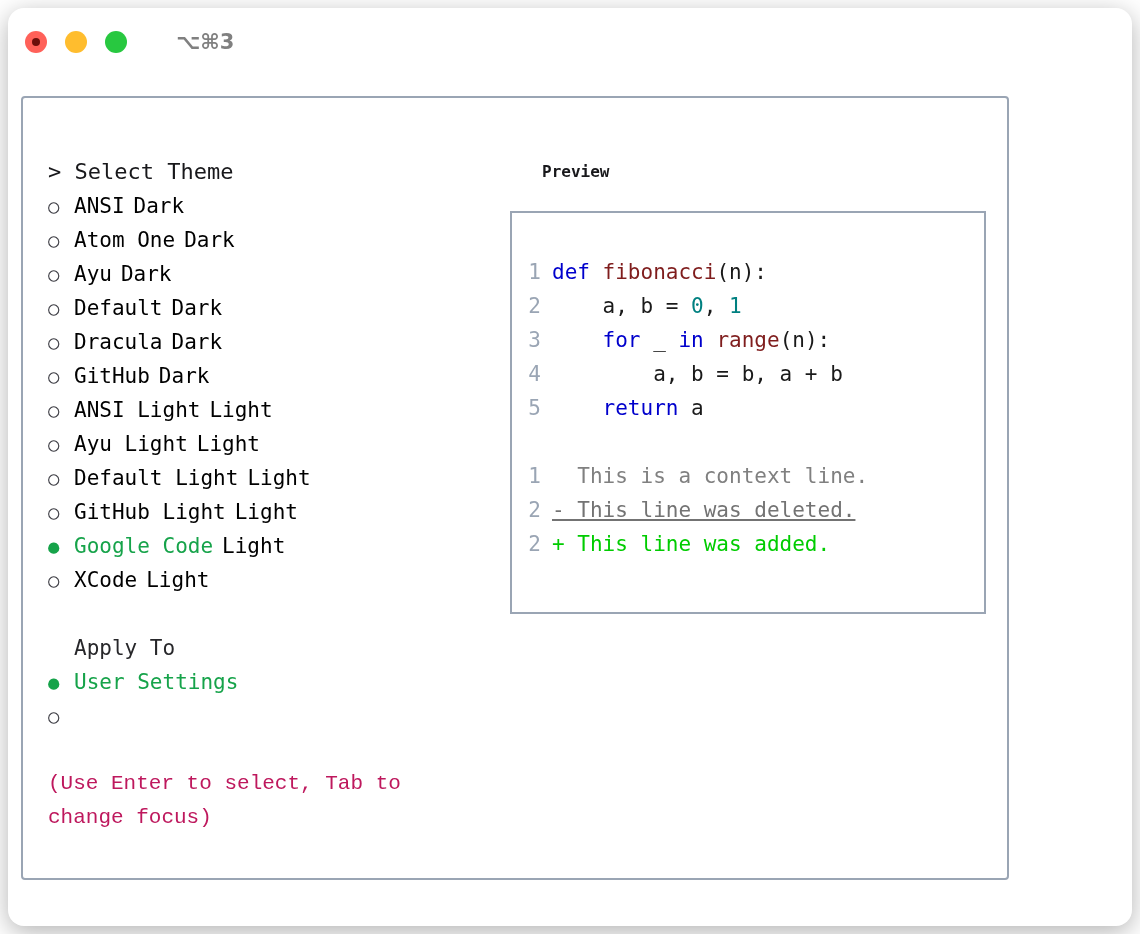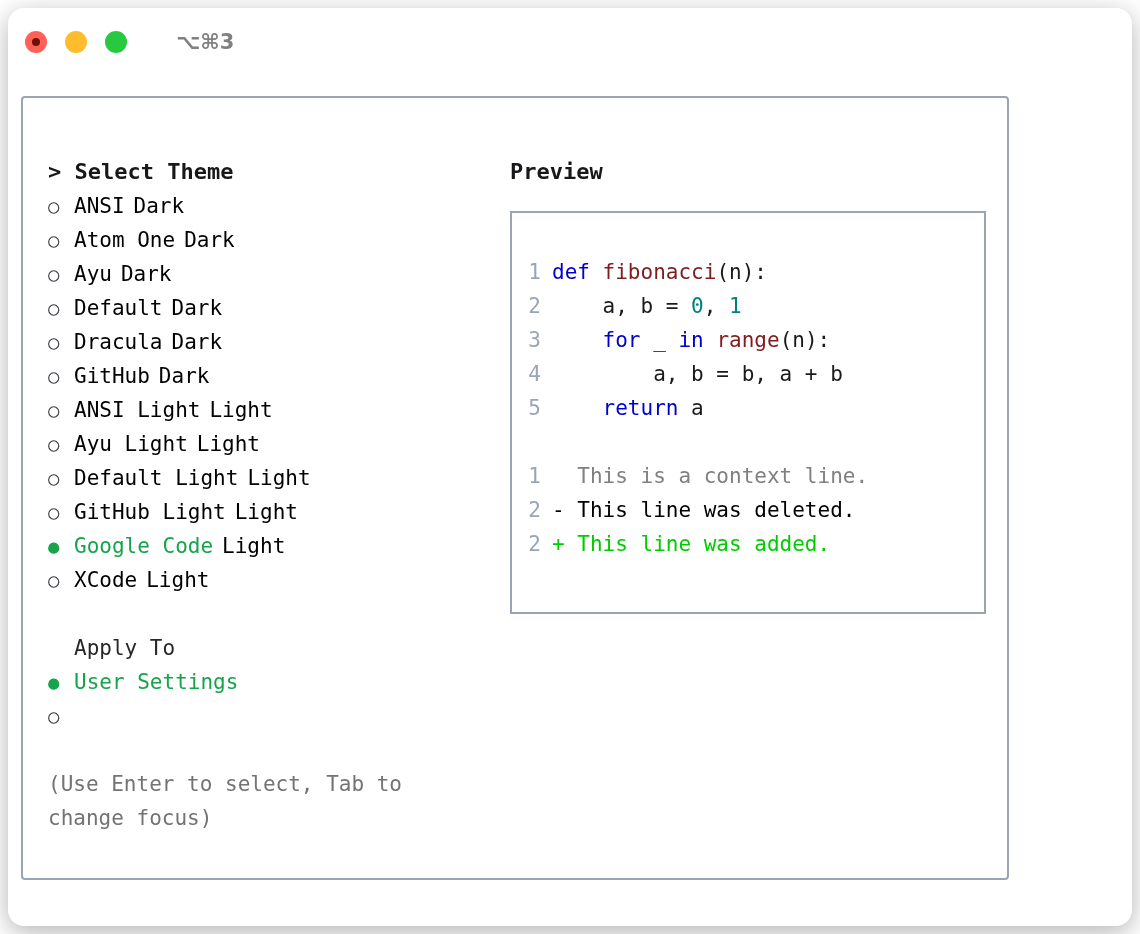--- a/index.html
+++ b/index.html
@@ -98,21 +98,21 @@
   
   .left-col {
     position: absolute;
     left: 25px;
     top: 57px;
     width: 450px;
   }
 
   .section-header {
     font-size: 22px;
-    font-weight: bold;
+    font-weight: normal;
     color: #18181b;
     line-height: 34px;
     white-space: pre;
   }
 
   .opt-row {
     display: flex;
     align-items: baseline;
     font-size: 21px;
     line-height: 34px;
@@ -143,38 +143,40 @@
     color: #27272a;
     line-height: 34px;
     padding-left: 26px;
     white-space: pre;
   }
 
   .hint {
     margin-top: 34px;
     font-size: 21px;
     line-height: 34px;
-    color: #737373;
+    color: #be185d;
     width: 408px;
     white-space: normal;
+    font-family: Liberation Mono, monospace;
   }
 
   
   .right-col {
     position: absolute;
     left: 487px;
     top: 57px;
     width: 478px;
   }
   .preview-title {
-    font-size: 22px;
+    font-size: 16px;
     font-weight: bold;
     color: #18181b;
     line-height: 34px;
     margin-bottom: 22px;
+    margin-left: 32px;
   }
   .code-box {
     width: 476px;
     height: 403px;
     border: 2px solid #9aa5b4;
     box-sizing: border-box;
     background: #ffffff;
     padding: 42px 0 0 0;
   }
 
@@ -194,21 +196,21 @@
     padding-right: 11px;
     box-sizing: border-box;
   }
   .codetext { white-space: pre; }
 
   .tok-kw   { color: #0000cc; }
   .tok-fn   { color: #7f1d1d; }
   .tok-num  { color: #008080; }
   .tok-pln  { color: #1a1a1a; }
   .tok-ctx  { color: #808080; }
-  .tok-del  { color: #000000; }
+  .tok-del  { color: #737373; text-decoration: underline; }
   .tok-add  { color: #00cc00; }
 
   .blank-line { height: 34px; }
 </style>
 </head>
 <body>
 
 <div id="screen">
   <div class="window">
 

